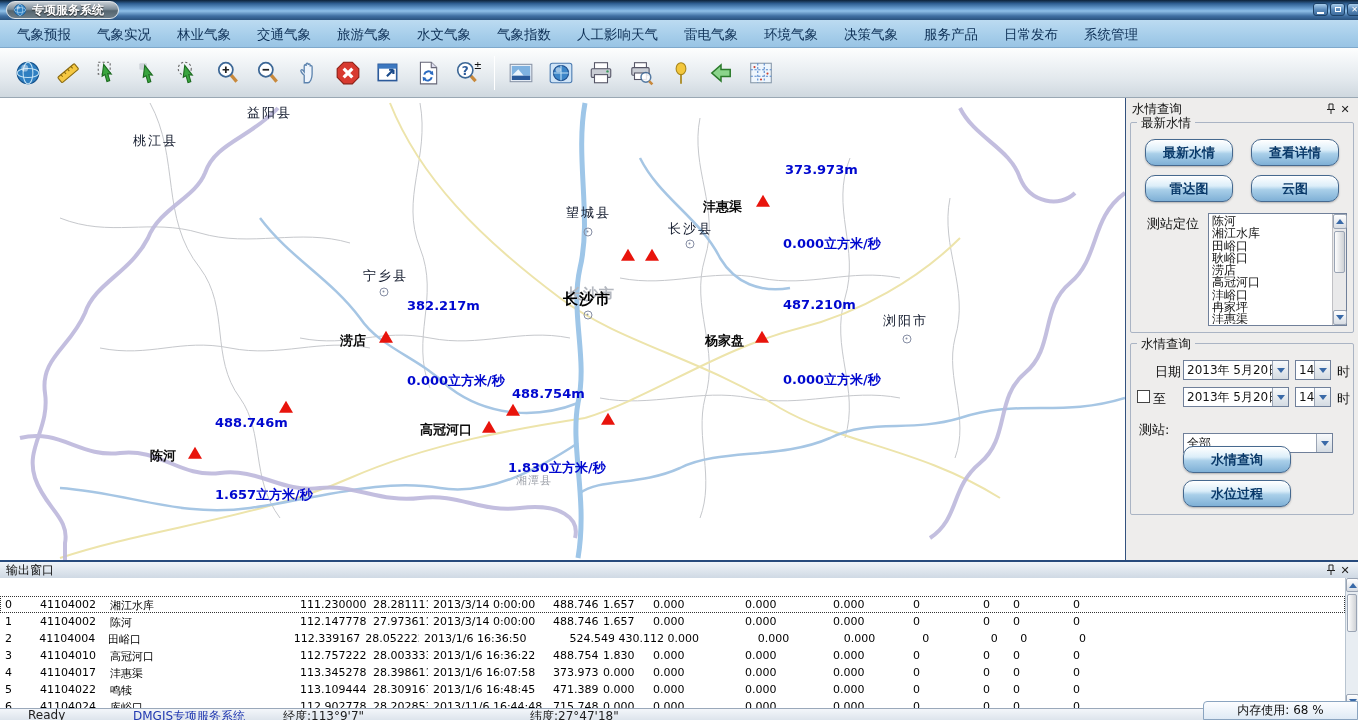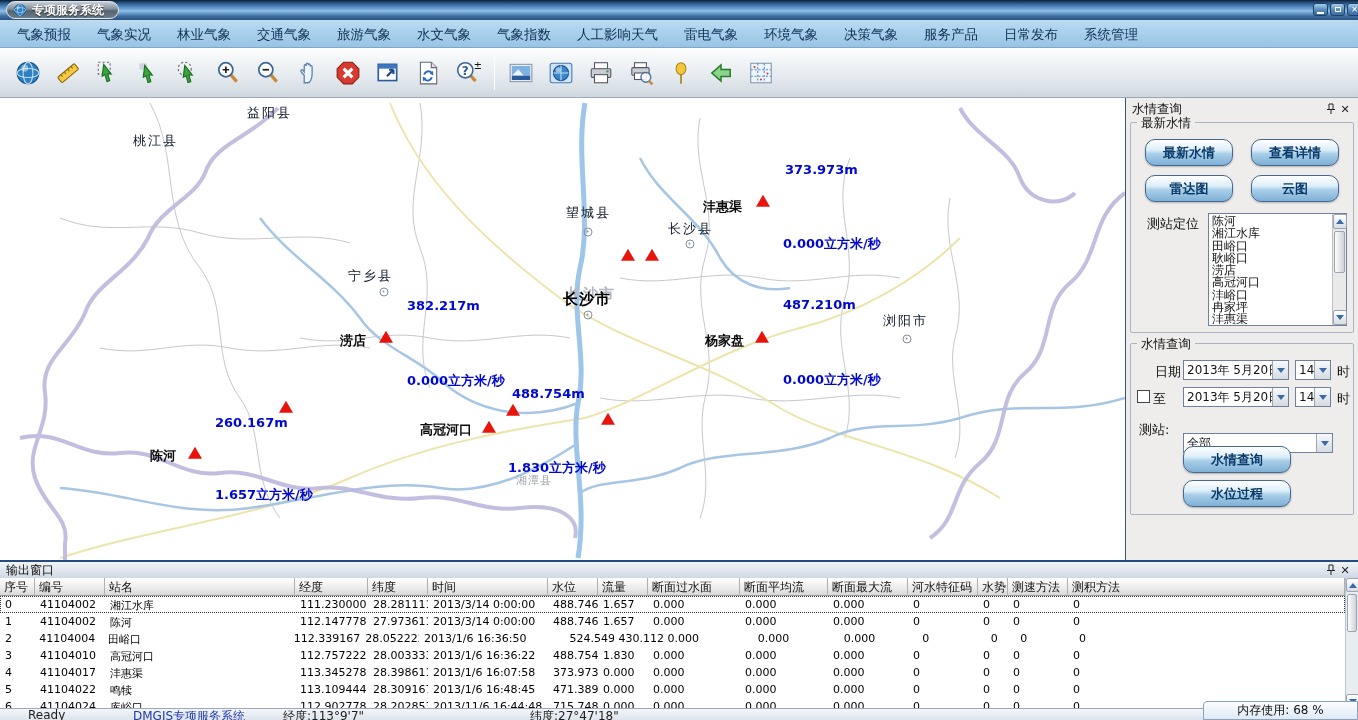--- a/index.html
+++ b/index.html
@@ -323,21 +323,21 @@
       <g stroke="#bdb8dc" stroke-width="4" fill="none" stroke-linejoin="round" opacity=".9">
         <path d="M 278 10 C 250 40 215 45 205 75 C 195 100 160 110 148 140 C 130 175 95 185 85 215 C 70 250 40 260 45 295 C 50 330 25 350 35 380 C 45 410 70 420 65 445 L 65 462"></path>
         <path d="M 20 340 C 60 330 80 360 120 355 C 160 350 180 380 220 375 C 260 370 280 395 320 390 C 355 386 380 405 420 400 C 460 395 480 415 520 410 C 560 405 580 420 575 440"></path>
         <path d="M 1125 95 C 1090 120 1100 160 1070 185 C 1040 210 1055 250 1025 275 C 995 300 1010 340 980 365 C 950 390 960 420 930 440"></path>
         <path d="M 960 10 C 975 40 1010 50 1020 80 C 1030 105 1060 110 1075 95"></path>
       </g>
     </svg>
 
     <span class="county" style="position: absolute; left: 247px; top: 6px;">益阳县</span>
       <span class="county" style="position: absolute; left: 133px; top: 34px;">桃江县</span>
-      <span class="county" style="position: absolute; left: 348px; top: 169px;">宁乡县</span>
+      <span class="county" style="position: absolute; left: 363px; top: 169px;">宁乡县</span>
       <span class="county" style="position: absolute; left: 566px; top: 106px;">望城县</span>
       <span class="county" style="position: absolute; left: 668px; top: 122px;">长沙县</span>
       <span class="county" style="position: absolute; left: 883px; top: 214px;">浏阳市</span>
       <span class="county small" style="position: absolute; left: 516px; top: 375px;">湘潭县</span>
       <span class="county city" style="position: absolute; left: 563px; top: 192px;">长沙市</span>
     <span class="circle" style="position: absolute; left: 384px; top: 194px;"></span>
       <span class="circle" style="position: absolute; left: 588px; top: 134px;"></span>
       <span class="circle" style="position: absolute; left: 690px; top: 146px;"></span>
       <span class="circle" style="position: absolute; left: 907px; top: 241px;"></span>
       <span class="circle" style="position: absolute; left: 588px; top: 217px;"></span>
@@ -357,21 +357,21 @@
       <span class="tri" style="position: absolute; left: 489px; top: 330px;"></span>
       <span class="tri" style="position: absolute; left: 608px; top: 322px;"></span>
       <span class="tri" style="position: absolute; left: 195px; top: 356px;"></span>
     <span class="measure" style="position: absolute; left: 785px; top: 64px;">373.973m</span>
       <span class="measure" style="position: absolute; left: 783px; top: 137px;">0.000立方米/秒</span>
       <span class="measure" style="position: absolute; left: 407px; top: 200px;">382.217m</span>
       <span class="measure" style="position: absolute; left: 783px; top: 199px;">487.210m</span>
       <span class="measure" style="position: absolute; left: 407px; top: 274px;">0.000立方米/秒</span>
       <span class="measure" style="position: absolute; left: 783px; top: 273px;">0.000立方米/秒</span>
       <span class="measure" style="position: absolute; left: 512px; top: 288px;">488.754m</span>
-      <span class="measure" style="position: absolute; left: 215px; top: 317px;">260.167m</span>
+      <span class="measure" style="position: absolute; left: 215px; top: 317px;">488.746m</span>
       <span class="measure" style="position: absolute; left: 508px; top: 361px;">1.830立方米/秒</span>
       <span class="measure" style="position: absolute; left: 215px; top: 388px;">1.657立方米/秒</span>
   </div>
 
   <div class="side-panel">
     <div class="panel-titlebar">
       <span class="ptitle">水情查询</span>
       <span class="icon-btn">
         <svg width="10" height="12" viewBox="0 0 10 12">
             <path d="M3 1 h4 v5.5 h-4 z M1 6.5 h8 M5 6.5 v4.5" stroke="#222" fill="none"></path>
@@ -461,37 +461,20 @@
 <div class="output">
   <div class="out-titlebar">
     <span class="otitle">输出窗口</span>
     <span class="icon-btn">
       <svg width="10" height="12" viewBox="0 0 10 12">
           <path d="M3 1 h4 v5.5 h-4 z M1 6.5 h8 M5 6.5 v4.5" stroke="#222" fill="none"></path>
         </svg>
     </span>
     <span class="icon-btn">✕</span>
   </div>
-  <div class="tbl-header">
-      <div class="th" style="width: 35px;">序号</div>
-      <div class="th" style="width: 70px;">编号</div>
-      <div class="th" style="width: 190px;">站名</div>
-      <div class="th" style="width: 73px;">经度</div>
-      <div class="th" style="width: 60px;">纬度</div>
-      <div class="th" style="width: 120px;">时间</div>
-      <div class="th" style="width: 50px;">水位</div>
-      <div class="th" style="width: 50px;">流量</div>
-      <div class="th" style="width: 92px;">断面过水面</div>
-      <div class="th" style="width: 88px;">断面平均流</div>
-      <div class="th" style="width: 80px;">断面最大流</div>
-      <div class="th" style="width: 70px;">河水特征码</div>
-      <div class="th" style="width: 30px;">水势</div>
-      <div class="th" style="width: 60px;">测速方法</div>
-      <div class="th" style="width: 277px;">测积方法</div>
-    </div>
   <div class="tbl-body">
       <div class="tr sel">
         <div class="td" style="width: 35px;">0</div>
         <div class="td" style="width: 70px;">41104002</div>
         <div class="td" style="width: 190px;">湘江水库</div>
         <div class="td" style="width: 73px;">111.230000</div>
         <div class="td" style="width: 60px;">28.281111</div>
         <div class="td" style="width: 120px;">2013/3/14 0:00:00</div>
         <div class="td" style="width: 50px;">488.746</div>
         <div class="td" style="width: 50px;">1.657</div>

